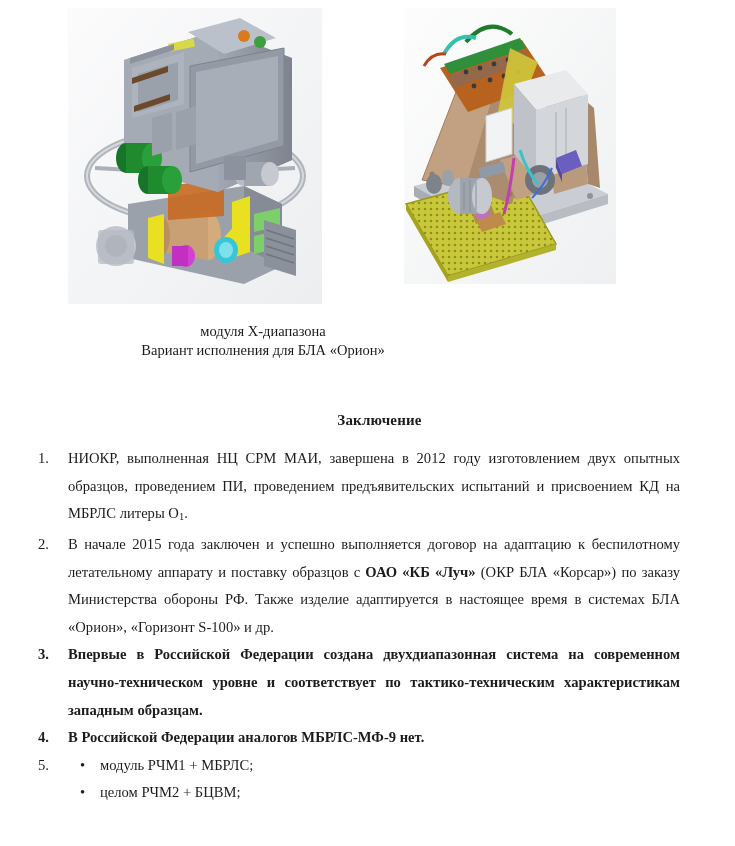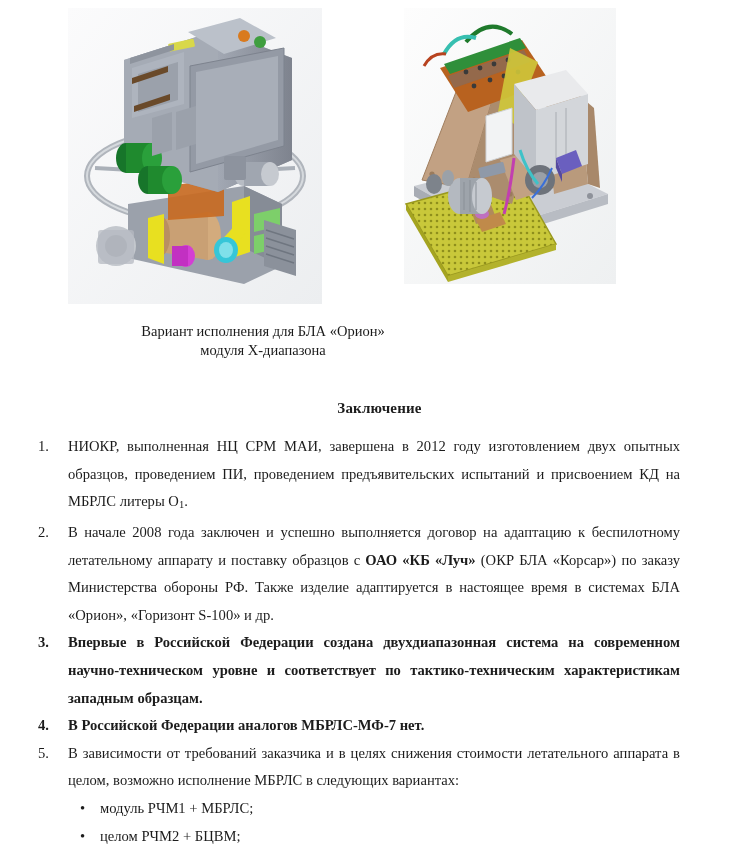--- a/index.html
+++ b/index.html
@@ -51,21 +51,21 @@
     left: 0;
     top: 396px;
     width: 735px;
   }
 
   .heading {
     text-align: center;
     font-weight: bold;
     font-size: 15px;
     letter-spacing: .2px;
-    margin: 4px 0 16px 0;
+    margin: 16px 0 16px 0;
     padding-left: 24px;
   }
 
   ol.numlist {
     list-style: none;
     margin: 0;
     padding: 0;
   }
 
   ol.numlist > li {
@@ -211,22 +211,22 @@
       <path d="M108 104 L128 98 L128 136 L108 142 Z" fill="#9ba1ab"></path>
 
       <g>
         <ellipse cx="176" cy="166" rx="10" ry="12" fill="#b7bcc4"></ellipse>
         <rect x="176" y="154" width="26" height="24" fill="#a0a6b0"></rect>
         <ellipse cx="202" cy="166" rx="9" ry="12" fill="#c6cad0"></ellipse>
         <rect x="156" y="148" width="22" height="24" rx="2" fill="#8d939e"></rect>
       </g>
     </svg>
     <div class="caption cap-left">
+      <div>модуля X-диапазона</div>
       <div>Вариант исполнения для БЛА «Орион»</div>
-      <div>модуля X-диапазона</div>
     </div>
   </div>
 
   <div class="fig fig-right">
     <svg class="fig-canvas" viewBox="0 0 212 276">
       <defs>
         <linearGradient id="bgR" x1="0" y1="0" x2="1" y2="1">
           <stop offset="0" stop-color="#fdfdfd"></stop>
           <stop offset="1" stop-color="#eef0f1"></stop>
         </linearGradient>
@@ -332,36 +332,35 @@
 
   <ol class="numlist">
 
     <li>
       <span class="num">1.</span>
       <span><span>НИОКР, выполненная НЦ СРМ МАИ, завершена  в 2012 году изготовлением двух опытных образцов, проведением ПИ, проведением предъявительских испытаний и присвоением КД на МБРЛС литеры О</span><sub>1</sub><span>.</span></span>
     </li>
 
     <li>
       <span class="num">2.</span>
-      <span><span> В начале 2008 года заключен и успешно выполняется  договор на адаптацию к беспилотному летательному аппарату и поставку образцов с </span><b class="inline">ОАО «КБ «Луч»</b><span> (ОКР БЛА «Корсар») по заказу Министерства обороны РФ. Также изделие адаптируется в настоящее время в системах БЛА «Орион», «Горизонт S-100» и др.</span></span>
+      <span><span> В начале 2015 года заключен и успешно выполняется  договор на адаптацию к беспилотному летательному аппарату и поставку образцов с </span><b class="inline">ОАО «КБ «Луч»</b><span> (ОКР БЛА «Корсар») по заказу Министерства обороны РФ. Также изделие адаптируется в настоящее время в системах БЛА «Орион», «Горизонт S-100» и др.</span></span>
     </li>
 
     <li class="bold">
       <span class="num">3.</span>
       <span>Впервые в Российской Федерации создана двухдиапазонная система на современном научно-техническом уровне и соответствует по тактико-техническим характеристикам западным образцам.</span>
     </li>
 
     <li class="bold nojust">
       <span class="num">4.</span>
-      <span>В Российской Федерации аналогов МБРЛС-МФ-7 нет.</span>
+      <span>В Российской Федерации аналогов МБРЛС-МФ-9 нет.</span>
     </li>
 
     <li>
       <span class="num">5.</span>
-      <span>В зависимости от требований заказчика и в целях снижения стоимости летательного аппарата в целом, возможно исполнение МБРЛС в следующих вариантах:</span>
     </li>
 
   </ol>
 
   <ul class="bullets">
     <li>
       <span class="dot">•</span>
       <span>модуль РЧМ1 + МБРЛС;</span>
     </li>
     <li>

